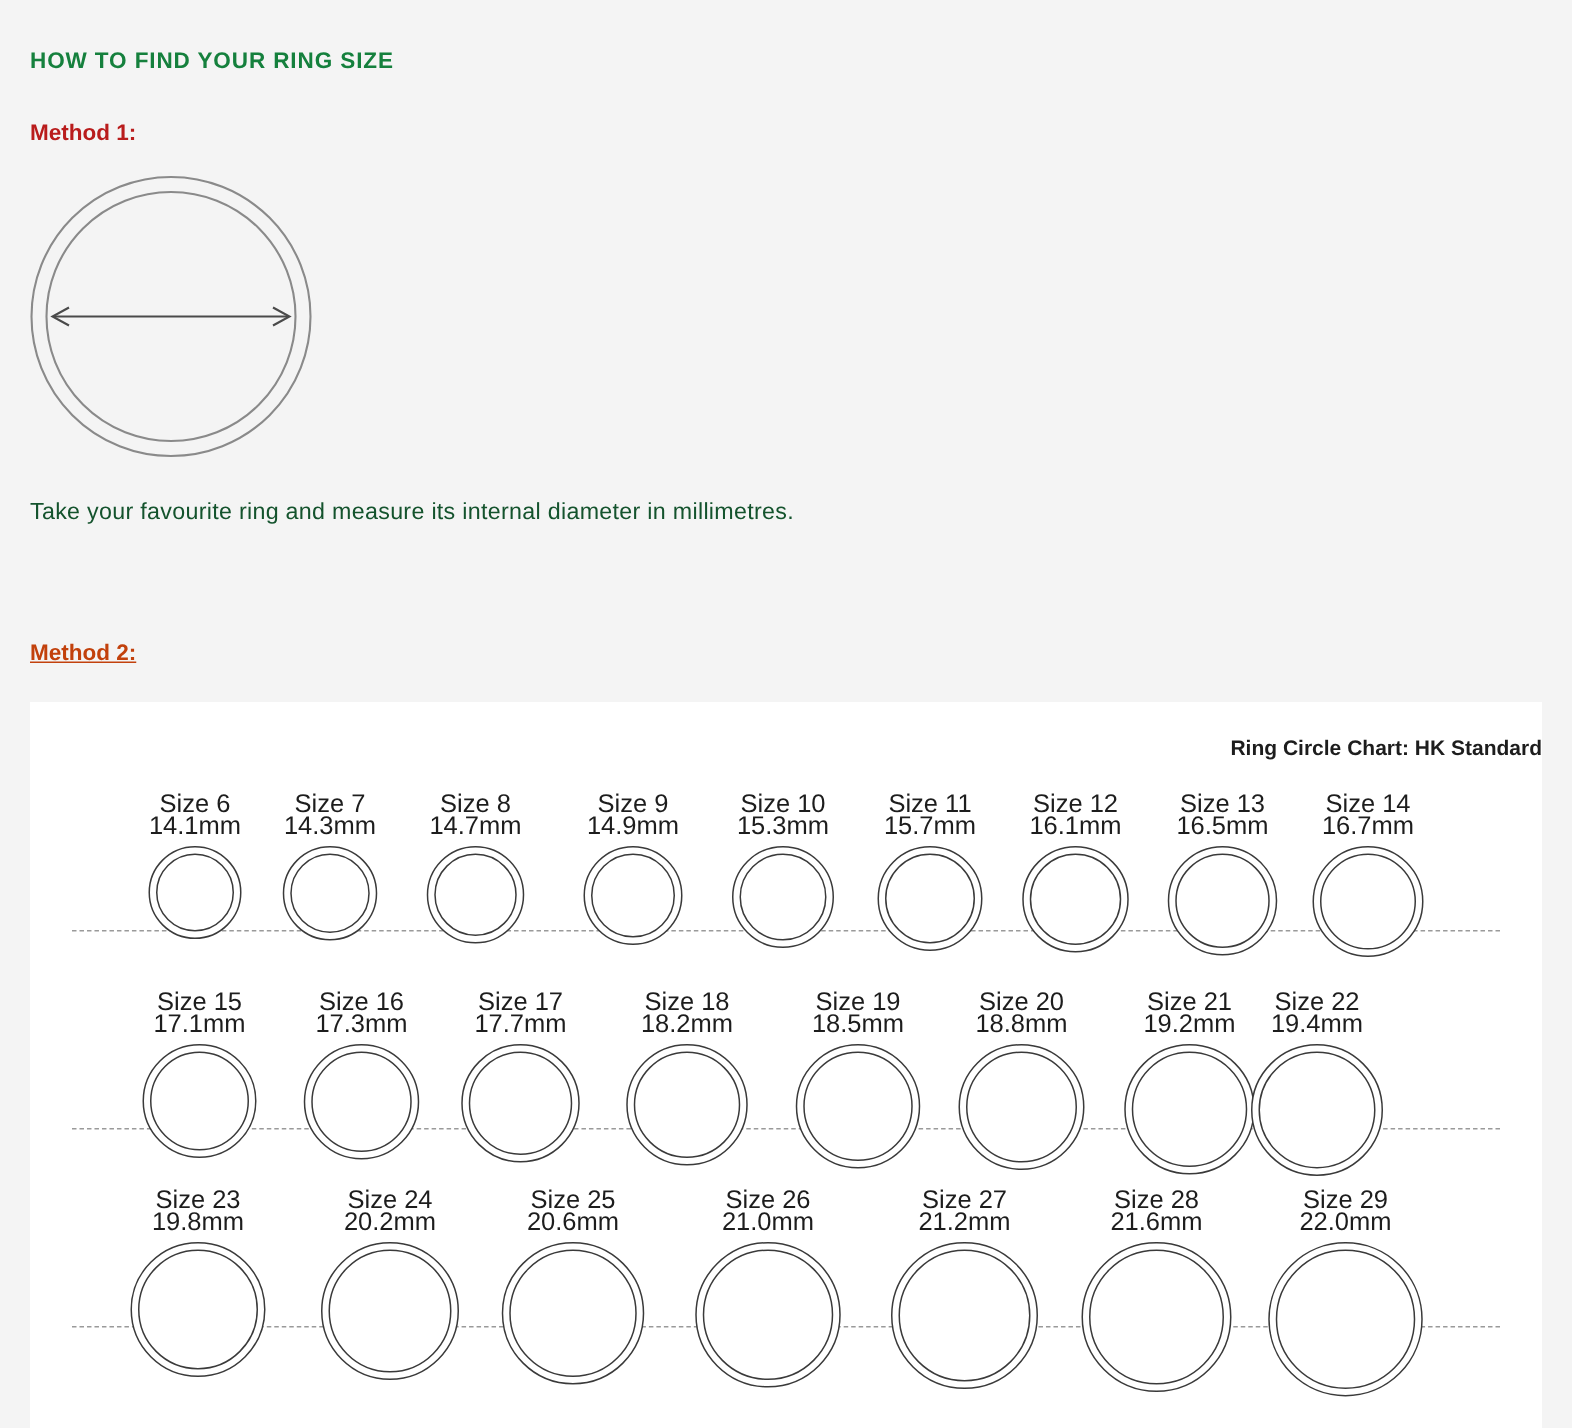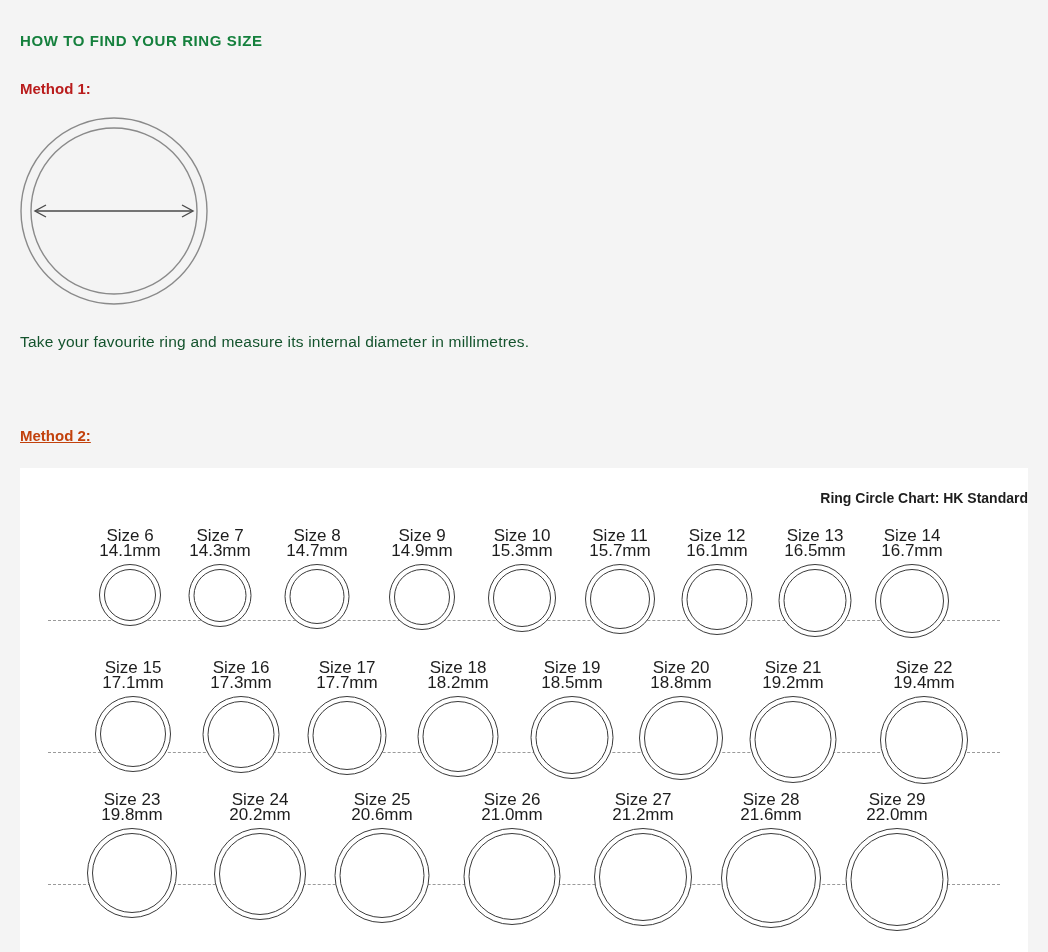--- a/index.html
+++ b/index.html
@@ -241,21 +241,21 @@
           <div class="cell" style="left: 661px;">
             <div class="lbl">Size 20</div>
             <div class="lbl">18.8mm</div>
             <div class="ring" style="width: 84px; height: 84px;"></div>
           </div>
           <div class="cell" style="left: 773px;">
             <div class="lbl">Size 21</div>
             <div class="lbl">19.2mm</div>
             <div class="ring" style="width: 87px; height: 87px;"></div>
           </div>
-          <div class="cell" style="left: 904px;">
+          <div class="cell" style="left: 858px;">
             <div class="lbl">Size 22</div>
             <div class="lbl">19.4mm</div>
             <div class="ring" style="width: 88px; height: 88px;"></div>
           </div>
         </div>
     </div>
     <div class="row row-3">
       <div class="dashline"></div>
       <div class="cells">
           <div class="cell" style="left: 112px;">

